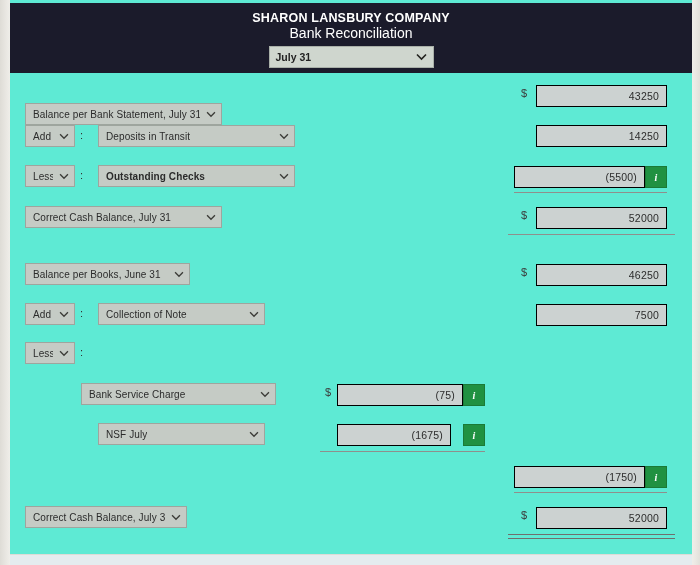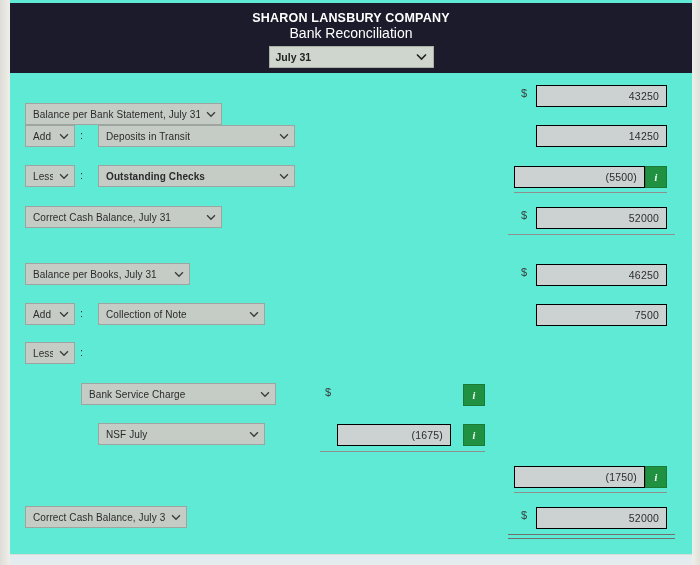--- a/index.html
+++ b/index.html
@@ -238,21 +238,21 @@
       <svg width="10" height="7" viewBox="0 0 11 8">
           <path d="M1 1.5 L5.5 6 L10 1.5" fill="none" stroke="#3c3c38" stroke-width="1.5"></path>
         </svg>
     </span>
   </div>
   <div class="dollar" style="left:521px; top:209px;">$</div>
   <div class="val" style="left:536px; top:207px; width:131px;">52000</div>
   <div class="rule" style="left:508px; top:234px; width:167px;"></div>
 
   <div class="sel" style="left:25px; top:263px; width:165px;">
-    <span class="lbl">Balance per Books, July 31</span>
+    <span class="lbl">Balance per Books, June 31</span>
     <span class="caret">
       <svg width="10" height="7" viewBox="0 0 11 8">
           <path d="M1 1.5 L5.5 6 L10 1.5" fill="none" stroke="#3c3c38" stroke-width="1.5"></path>
         </svg>
     </span>
   </div>
   <div class="dollar" style="left:521px; top:266px;">$</div>
   <div class="val" style="left:536px; top:264px; width:131px;">46250</div>
 
   <div class="sel" style="left:25px; top:303px; width:50px;">
@@ -286,20 +286,21 @@
 
   <div class="sel" style="left:81px; top:383px; width:195px;">
     <span class="lbl">Bank Service Charge</span>
     <span class="caret">
       <svg width="10" height="7" viewBox="0 0 11 8">
           <path d="M1 1.5 L5.5 6 L10 1.5" fill="none" stroke="#3c3c38" stroke-width="1.5"></path>
         </svg>
     </span>
   </div>
   <div class="dollar" style="left:325px; top:386px;">$</div>
+  <div class="val" style="left:337px; top:384px; width:126px;">(75)</div>
   <div class="badge" style="left:463px; top:384px;">i</div>
 
   <div class="sel" style="left:98px; top:423px; width:167px;">
     <span class="lbl">NSF July</span>
     <span class="caret">
       <svg width="10" height="7" viewBox="0 0 11 8">
           <path d="M1 1.5 L5.5 6 L10 1.5" fill="none" stroke="#3c3c38" stroke-width="1.5"></path>
         </svg>
     </span>
   </div>

